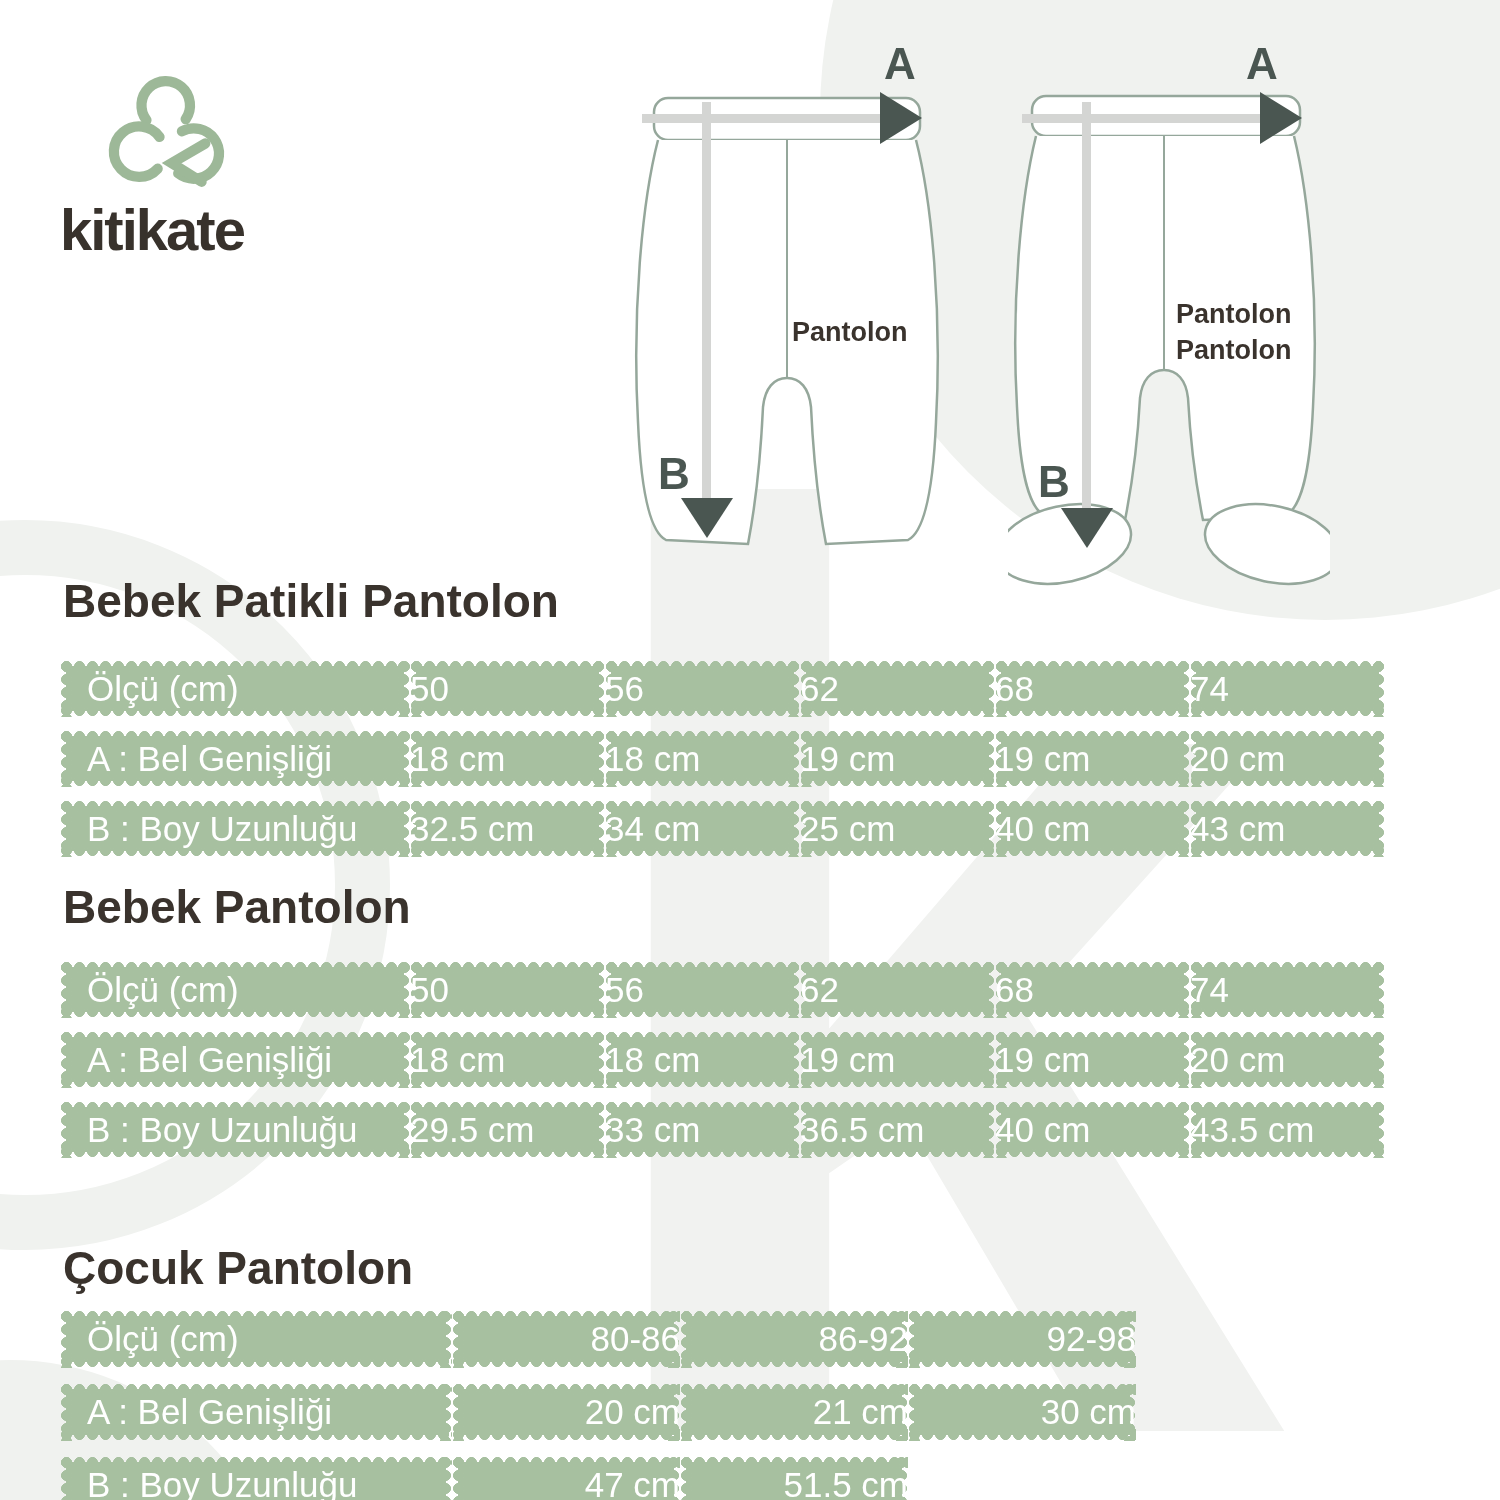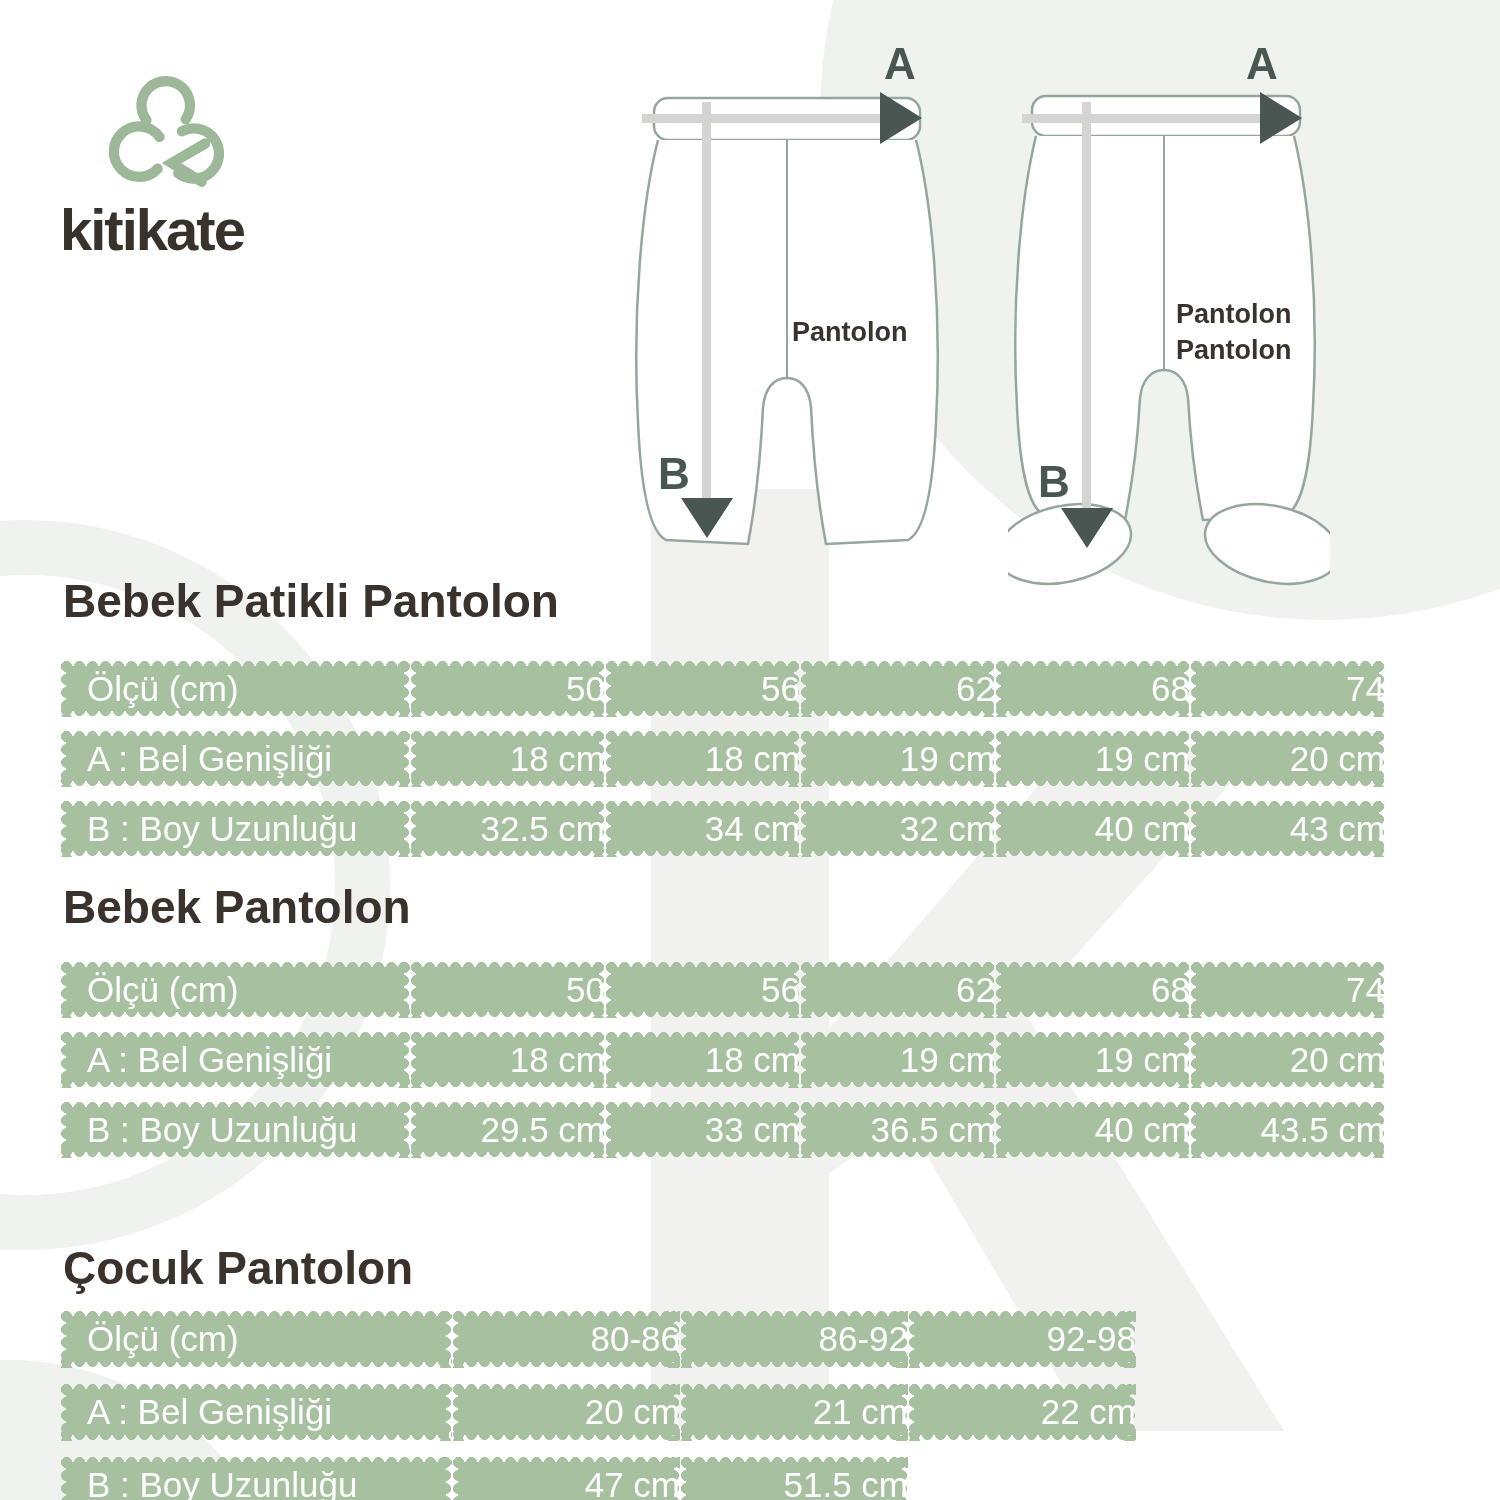--- a/index.html
+++ b/index.html
@@ -38,21 +38,21 @@
       radial-gradient(circle 5.5px at center, var(--g) 97%, rgba(0,0,0,0) 100%),
       radial-gradient(circle 5.5px at center, var(--g) 97%, rgba(0,0,0,0) 100%),
       radial-gradient(circle 5.5px at center, var(--g) 97%, rgba(0,0,0,0) 100%),
       linear-gradient(var(--g),var(--g));
     background-size:13px 13px,13px 13px,13px 13px,13px 13px,calc(100% - 12px) calc(100% - 12px);
     background-position:left top,left bottom,left top,right top,center center;
     background-repeat:repeat-x,repeat-x,repeat-y,repeat-y,no-repeat;
     white-space:nowrap;overflow:hidden;
   }
   .lbl{width:350px;padding-left:27px;box-sizing:border-box;text-align:left;}
-  .val{width:195px;text-align:right;}
+  .val{width:195px;text-align:left;}
   .lbl3{width:392px;padding-left:27px;box-sizing:border-box;text-align:left;}
   .val3{width:228px;text-align:right;}
   .t3 .stamp{height:58px;line-height:58px;}
 </style>
 </head>
 <body>
 
 <div class="canvas">
 
   <div class="wm wm-circle-tr"></div>
@@ -118,21 +118,21 @@
       <div class="stamp val">18 cm</div>
       <div class="stamp val">18 cm</div>
       <div class="stamp val">19 cm</div>
       <div class="stamp val">19 cm</div>
       <div class="stamp val">20 cm</div>
     </div>
     <div class="row" style="top:222px;">
       <div class="stamp lbl">B : Boy Uzunluğu</div>
       <div class="stamp val">32.5 cm</div>
       <div class="stamp val">34 cm</div>
-      <div class="stamp val">32 cm</div>
+      <div class="stamp val">25 cm</div>
       <div class="stamp val">40 cm</div>
       <div class="stamp val">43 cm</div>
     </div>
   </div>
 
   <div class="table" style="top:884px;height:290px;">
     <div class="tbl-title">Bebek Pantolon</div>
     <div class="row" style="top:77px;">
       <div class="stamp lbl">Ölçü (cm)</div>
       <div class="stamp val">50</div>
@@ -164,21 +164,21 @@
     <div class="row" style="top:65px;">
       <div class="stamp lbl3">Ölçü (cm)</div>
       <div class="stamp val3">80-86</div>
       <div class="stamp val3">86-92</div>
       <div class="stamp val3">92-98</div>
     </div>
     <div class="row" style="top:138px;">
       <div class="stamp lbl3">A : Bel Genişliği</div>
       <div class="stamp val3">20 cm</div>
       <div class="stamp val3">21 cm</div>
-      <div class="stamp val3">22 cm</div>
+      <div class="stamp val3">30 cm</div>
     </div>
     <div class="row" style="top:211px;">
       <div class="stamp lbl3">B : Boy Uzunluğu</div>
       <div class="stamp val3">47 cm</div>
       <div class="stamp val3">51.5 cm</div>
     </div>
   </div>
 
 </div>
 

